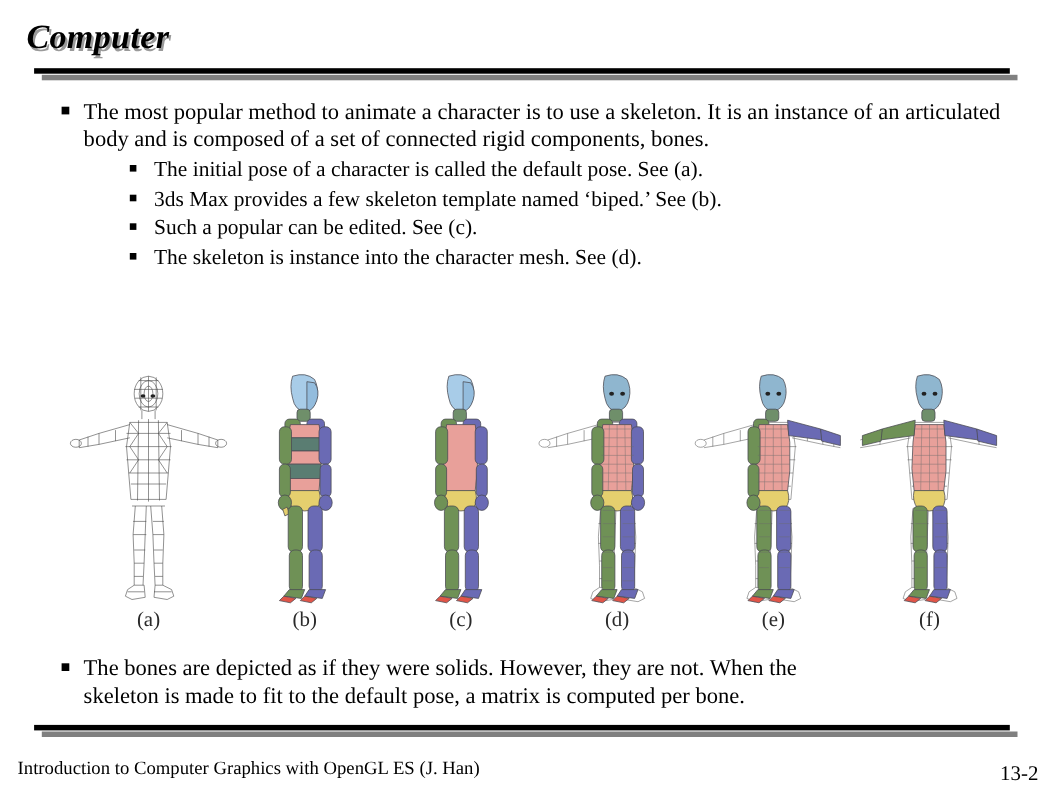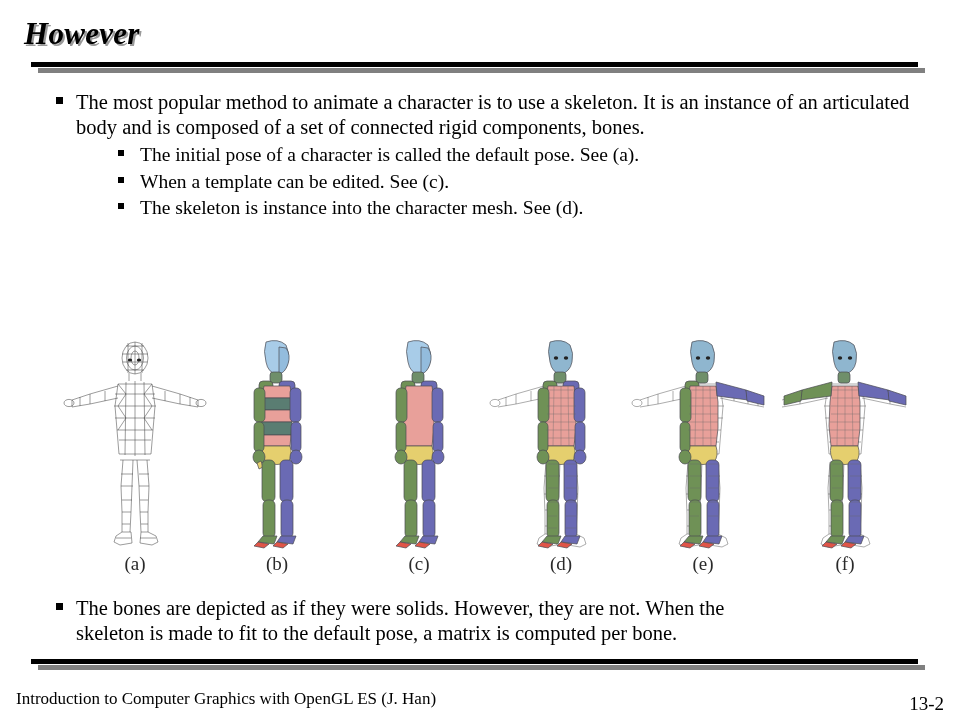--- a/index.html
+++ b/index.html
@@ -132,43 +132,47 @@
   #page-number {
     position: absolute;
     right: 16px;
     top: 693px;
     font-size: 19px;
   }
 </style>
 </head>
 <body>
 
-<div id="slide-title">However</div>
+<div id="slide-title">Computer</div>
 
 <div class="rule-group" id="divider-top">
   <div class="rule-black"></div>
   <div class="rule-gray"></div>
 </div>
 
 <div id="content">
 
   <div class="bullet-l1">
     <span class="marker"></span>
     <span class="txt">The most popular method to animate a character is to use a skeleton. It is an instance of an articulated body and is composed of a set of connected rigid components, bones.</span>
   </div>
 
   <div class="bullet-l2">
     <span class="marker"></span>
     <span class="txt">The initial pose of a character is called the default pose. See (a).</span>
   </div>
 
-
   <div class="bullet-l2">
     <span class="marker"></span>
-    <span class="txt">When a template can be edited. See (c).</span>
+    <span class="txt">3ds Max provides a few skeleton template named ‘biped.’ See (b).</span>
+  </div>
+
+  <div class="bullet-l2">
+    <span class="marker"></span>
+    <span class="txt">Such a popular can be edited. See (c).</span>
   </div>
 
   <div class="bullet-l2">
     <span class="marker"></span>
     <span class="txt">The skeleton is instance into the character mesh. See (d).</span>
   </div>
 
 
 </div>
 

